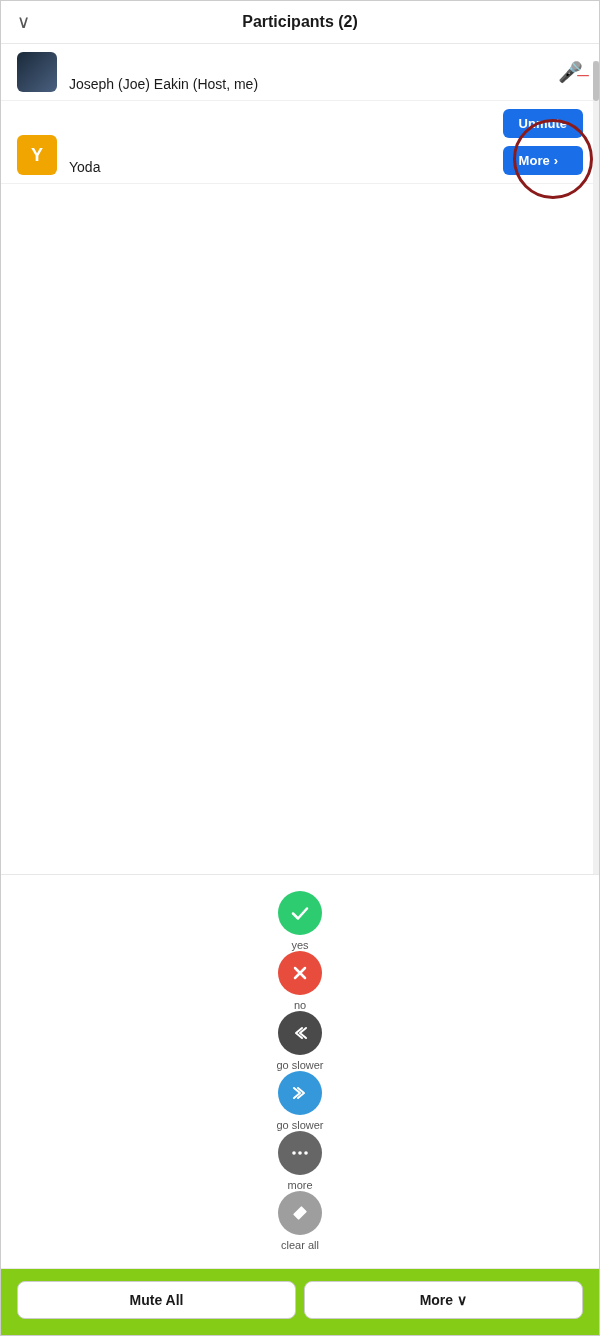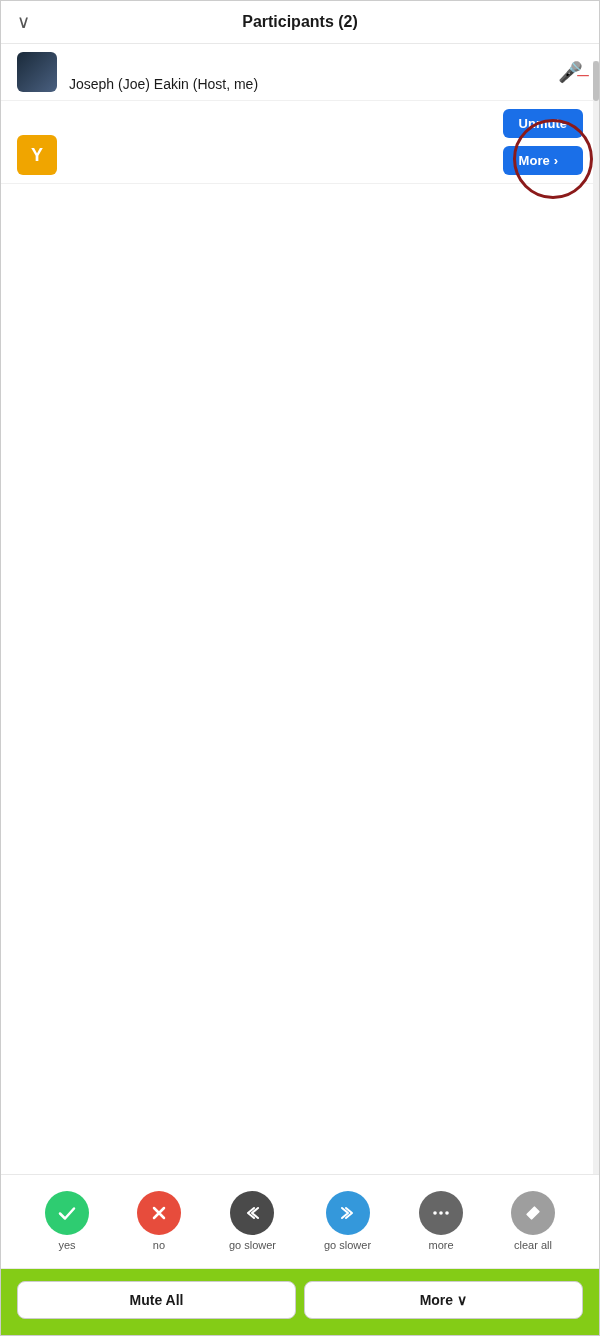--- a/index.html
+++ b/index.html
@@ -134,20 +134,21 @@
       position: absolute;
       bottom: 76px;
       left: 0;
       right: 0;
       display: flex;
       justify-content: space-around;
       align-items: center;
       padding: 16px 20px 8px;
       border-top: 1px solid #e8e8e8;
       background: #fff;
+      flex-direction: column;
     }
     .reaction-item {
       display: flex;
       flex-direction: column;
       align-items: center;
       gap: 4px;
       cursor: pointer;
     }
     .reaction-circle {
       width: 44px;
@@ -235,20 +236,21 @@
 <div class="participant-row">
   <div class="participant-avatar">
     <div class="avatar-image"></div>
   </div>
   <span class="participant-name">Joseph (Joe) Eakin (Host, me)</span>
   <span class="mute-icon" title="Muted">🎤̶</span>
 </div>
 
 <div class="participant-row">
   <div class="avatar-letter">Y</div>
+  <span class="participant-name">Yoda</span>
   <div class="action-buttons">
     <button class="btn-unmute">Unmute</button>
     <button class="btn-more">
       <span>More</span>
       <span class="chevron-right">›</span>
     </button>
   </div>
 </div>
 
 <div class="circle-annotation"></div>

